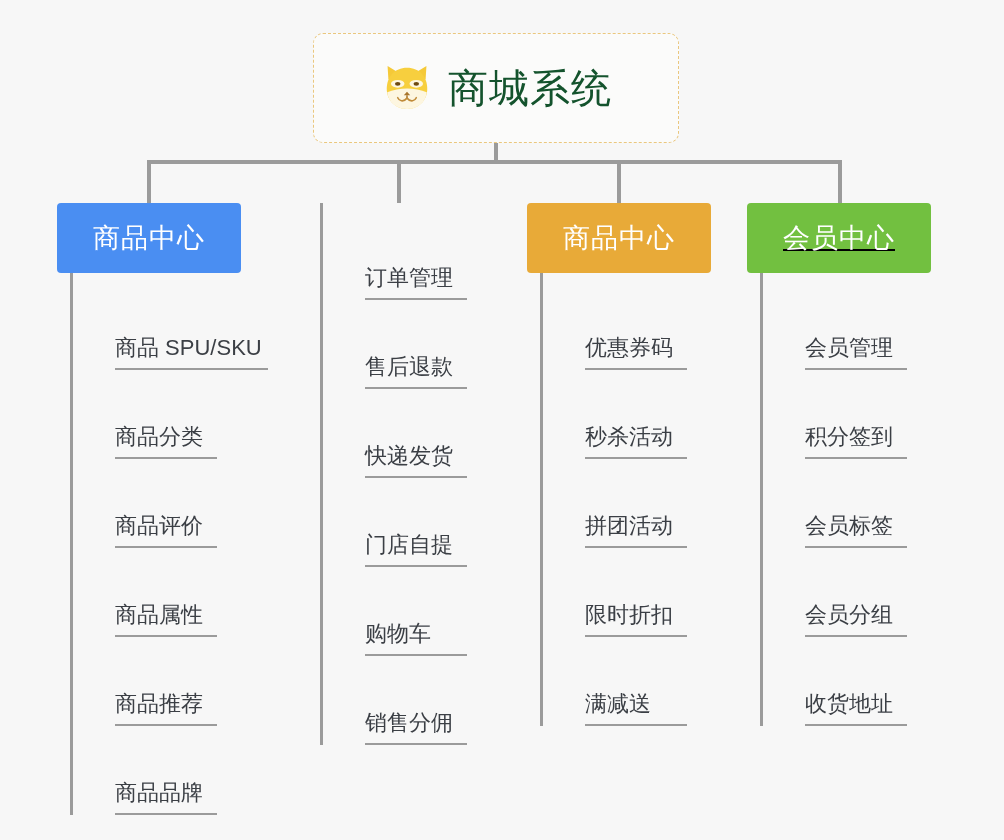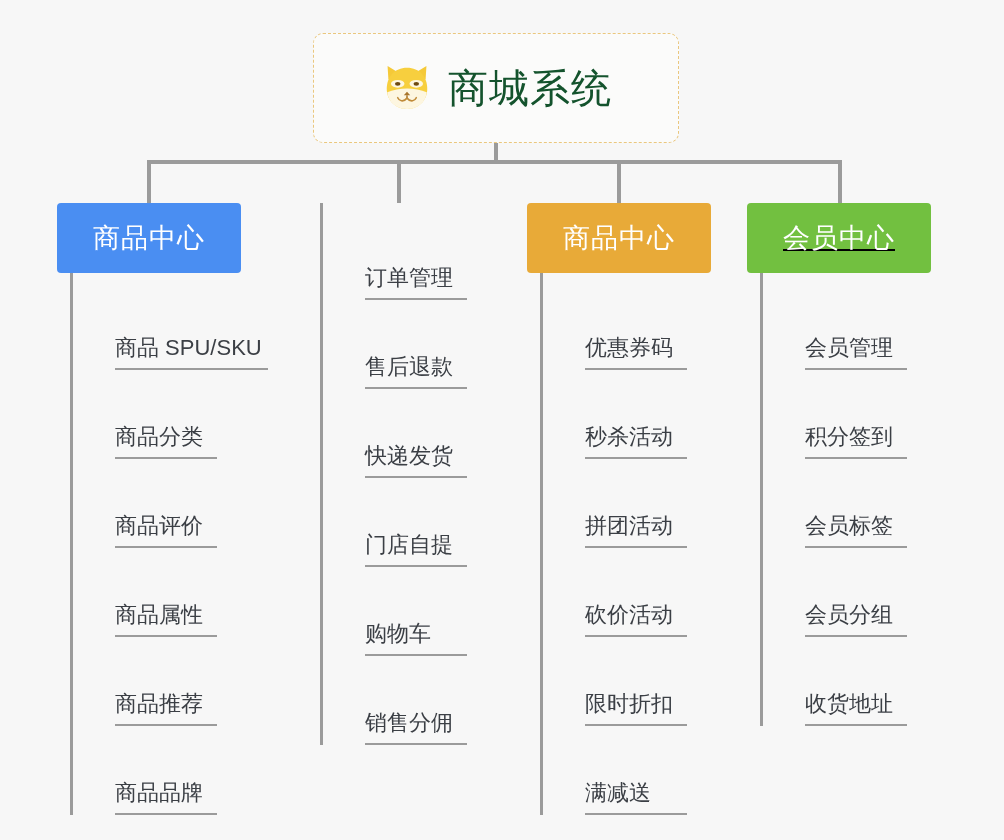--- a/index.html
+++ b/index.html
@@ -243,25 +243,20 @@
             <span class="leaf-label">秒杀活动</span>
           </span>
         </div>
       <div class="leaf">
           <span class="leaf-inner">
             <span class="leaf-label">拼团活动</span>
           </span>
         </div>
       <div class="leaf">
           <span class="leaf-inner">
-            <span class="leaf-label">砍价活动</span>
-          </span>
-        </div>
-      <div class="leaf">
-          <span class="leaf-inner">
             <span class="leaf-label">限时折扣</span>
           </span>
         </div>
       <div class="leaf">
           <span class="leaf-inner">
             <span class="leaf-label">满减送</span>
           </span>
         </div>
     </div>
   </div>

